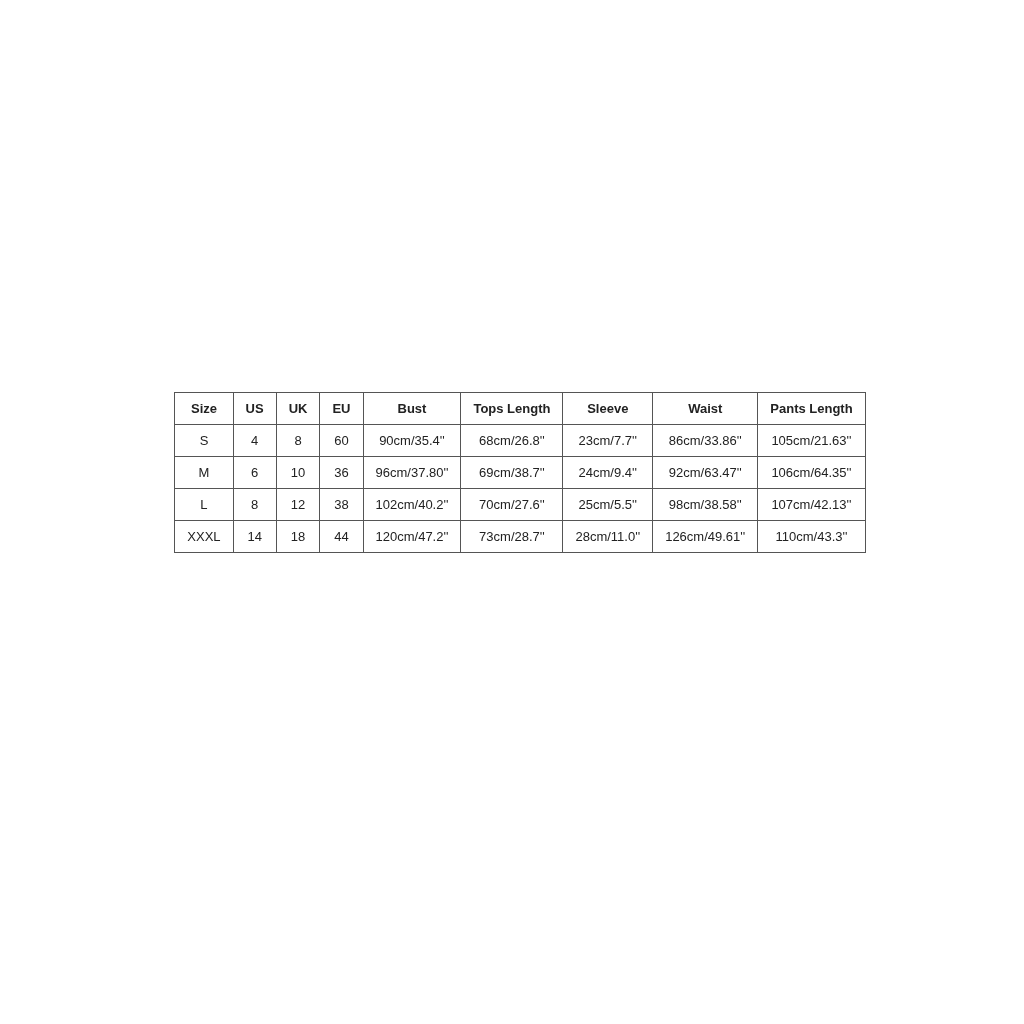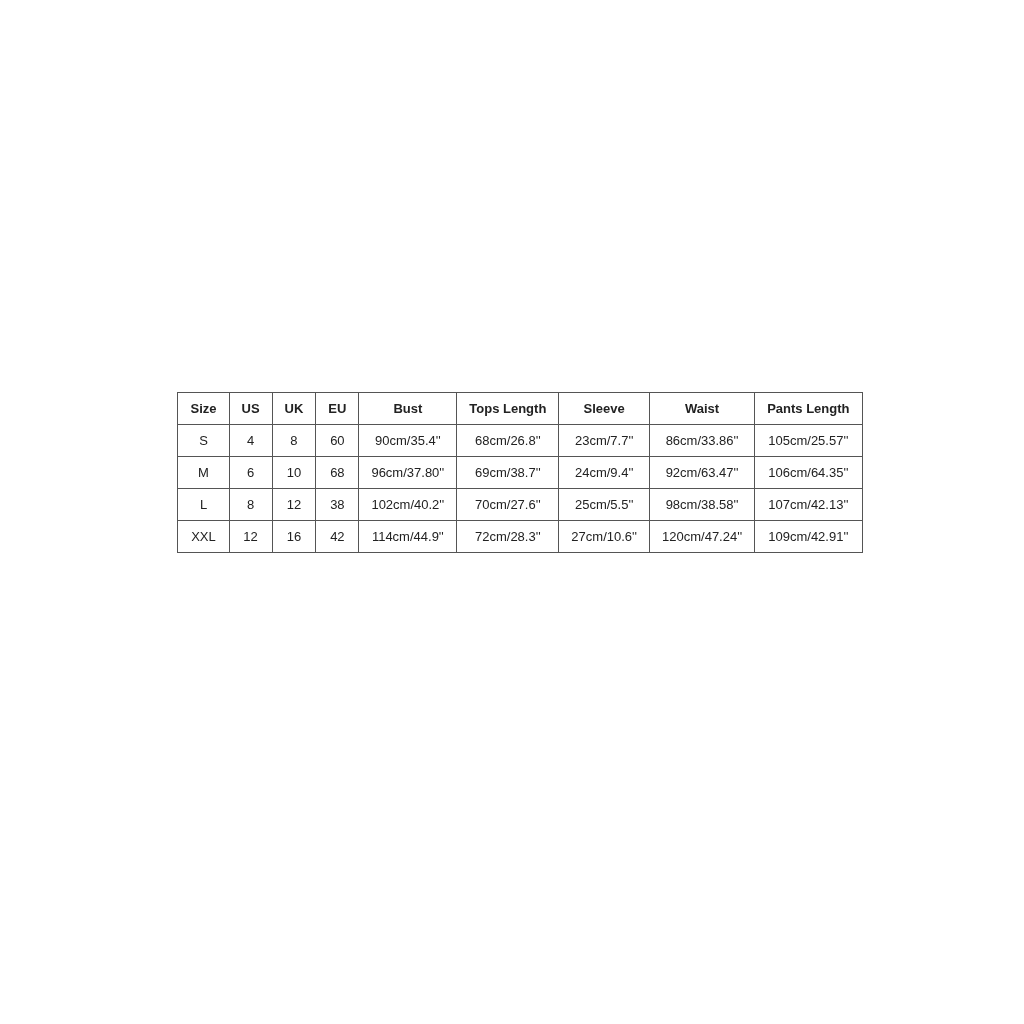--- a/index.html
+++ b/index.html
@@ -70,50 +70,50 @@
     <tbody id="table-body">
     <tr>
           <td>S</td>
           <td>4</td>
           <td>8</td>
           <td>60</td>
           <td>90cm/35.4''</td>
           <td>68cm/26.8''</td>
           <td>23cm/7.7''</td>
           <td>86cm/33.86''</td>
-          <td>105cm/25.57''</td>
+          <td>105cm/21.63''</td>
         </tr>
         <tr>
           <td>M</td>
           <td>6</td>
           <td>10</td>
-          <td>68</td>
+          <td>36</td>
           <td>96cm/37.80''</td>
           <td>69cm/38.7''</td>
           <td>24cm/9.4''</td>
           <td>92cm/63.47''</td>
           <td>106cm/64.35''</td>
         </tr>
         <tr>
           <td>L</td>
           <td>8</td>
           <td>12</td>
           <td>38</td>
           <td>102cm/40.2''</td>
           <td>70cm/27.6''</td>
           <td>25cm/5.5''</td>
           <td>98cm/38.58''</td>
           <td>107cm/42.13''</td>
         </tr>
         <tr>
-          <td>XXL</td>
-          <td>12</td>
-          <td>16</td>
-          <td>42</td>
-          <td>114cm/44.9''</td>
-          <td>72cm/28.3''</td>
-          <td>27cm/10.6''</td>
-          <td>120cm/47.24''</td>
-          <td>109cm/42.91''</td>
+          <td>XXXL</td>
+          <td>14</td>
+          <td>18</td>
+          <td>44</td>
+          <td>120cm/47.2''</td>
+          <td>73cm/28.7''</td>
+          <td>28cm/11.0''</td>
+          <td>126cm/49.61''</td>
+          <td>110cm/43.3''</td>
         </tr>
       </tbody>
   </table>
 </div>
 
 </body></html>

